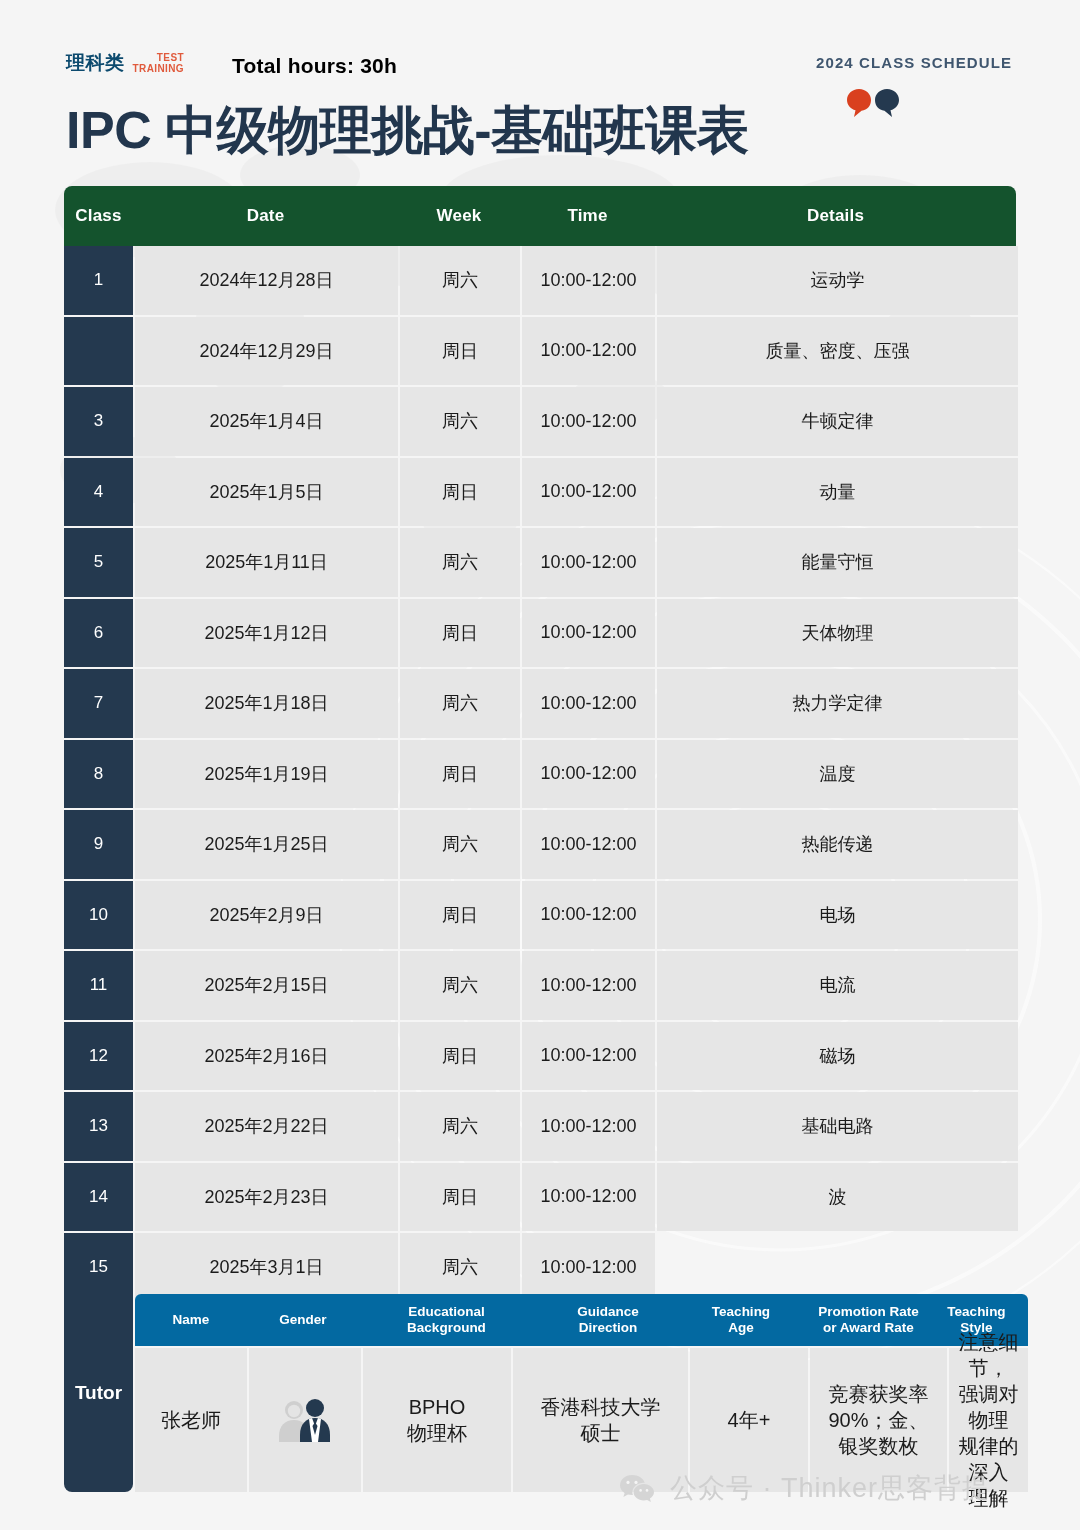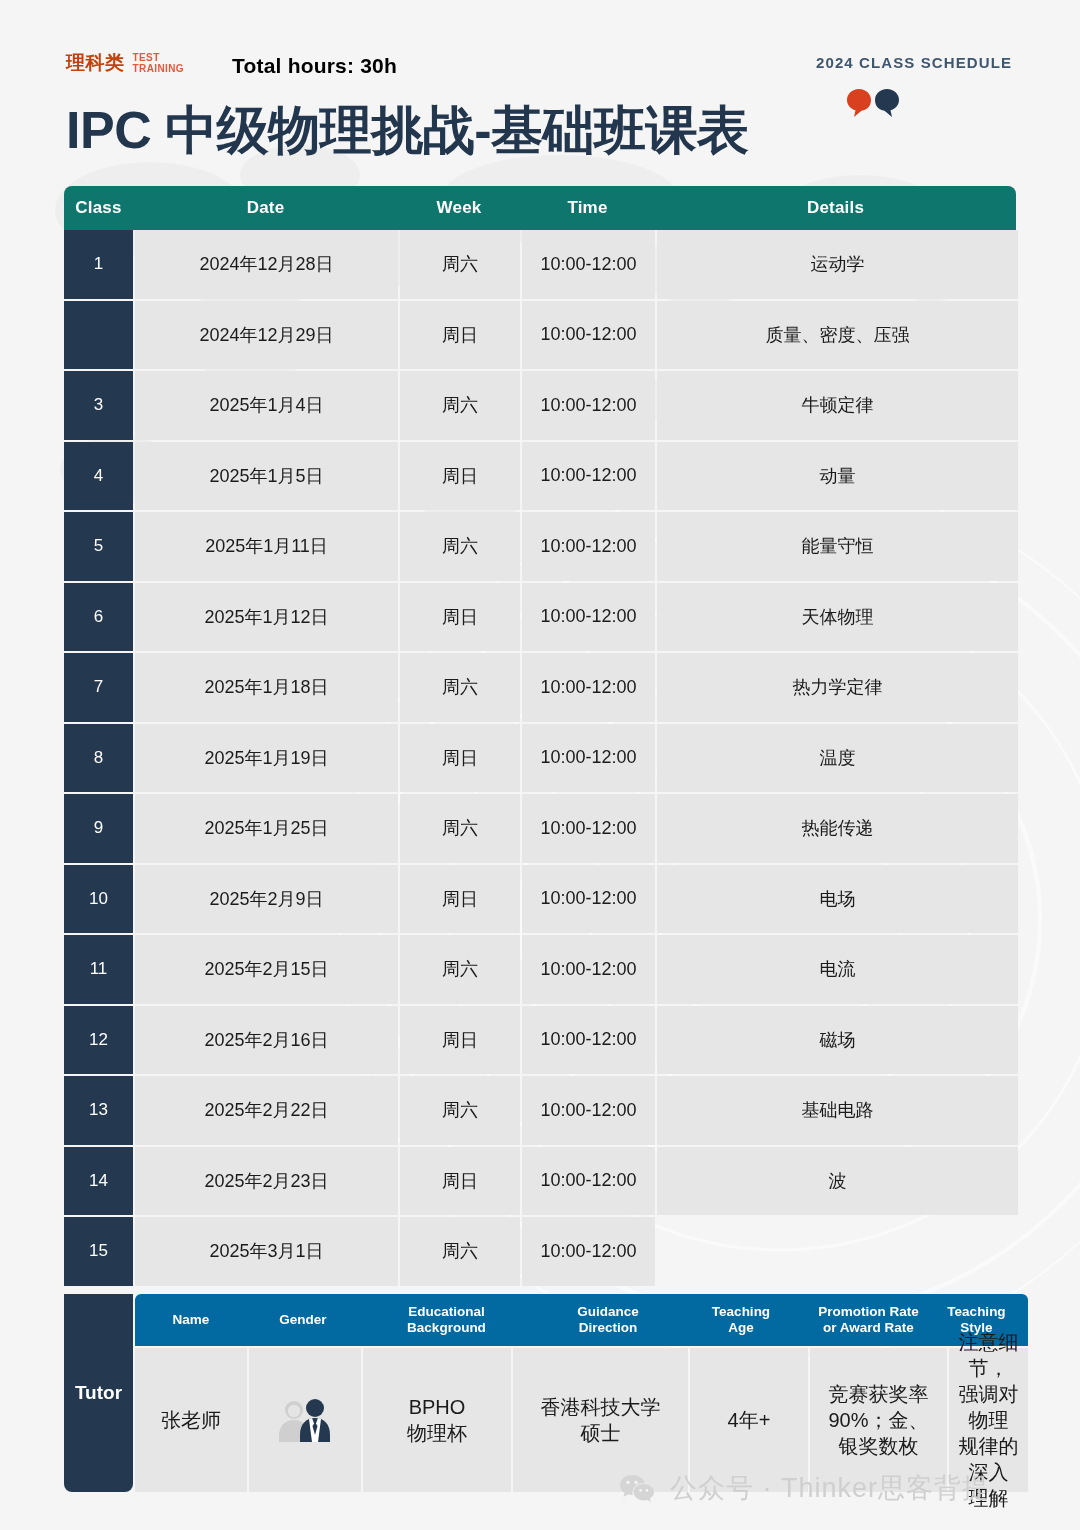--- a/index.html
+++ b/index.html
@@ -52,29 +52,30 @@
     position: absolute;
     left: 66px;
     top: 50px;
     display: flex;
     align-items: center;
     gap: 8px;
   }
   .logo-cn {
     font-size: 19px;
     font-weight: 700;
-    color: #c2410c;
+    color: #0c4a6e;
     letter-spacing: .5px;
   }
   .logo-en {
     font-size: 10px;
     font-weight: 700;
     line-height: 11px;
     color: #e05a3c;
     letter-spacing: .4px;
+    text-align: right;
   }
 
   .total-hours {
     position: absolute;
     left: 232px;
     top: 54px;
     font-size: 21px;
     font-weight: 700;
     color: #000000;
     letter-spacing: .2px;
@@ -112,22 +113,22 @@
   
   .table {
     position: absolute;
     left: 64px;
     top: 186px;
     width: 952px;
   }
 
   .thead {
     display: flex;
-    height: 44px;
-    background: #0f766e;
+    height: 60px;
+    background: #14532d;
     border-radius: 8px 8px 0 0;
     overflow: hidden;
   }
   .thead .th {
     display: flex;
     align-items: center;
     justify-content: center;
     color: #ffffff;
     font-size: 17px;
     font-weight: 700;

